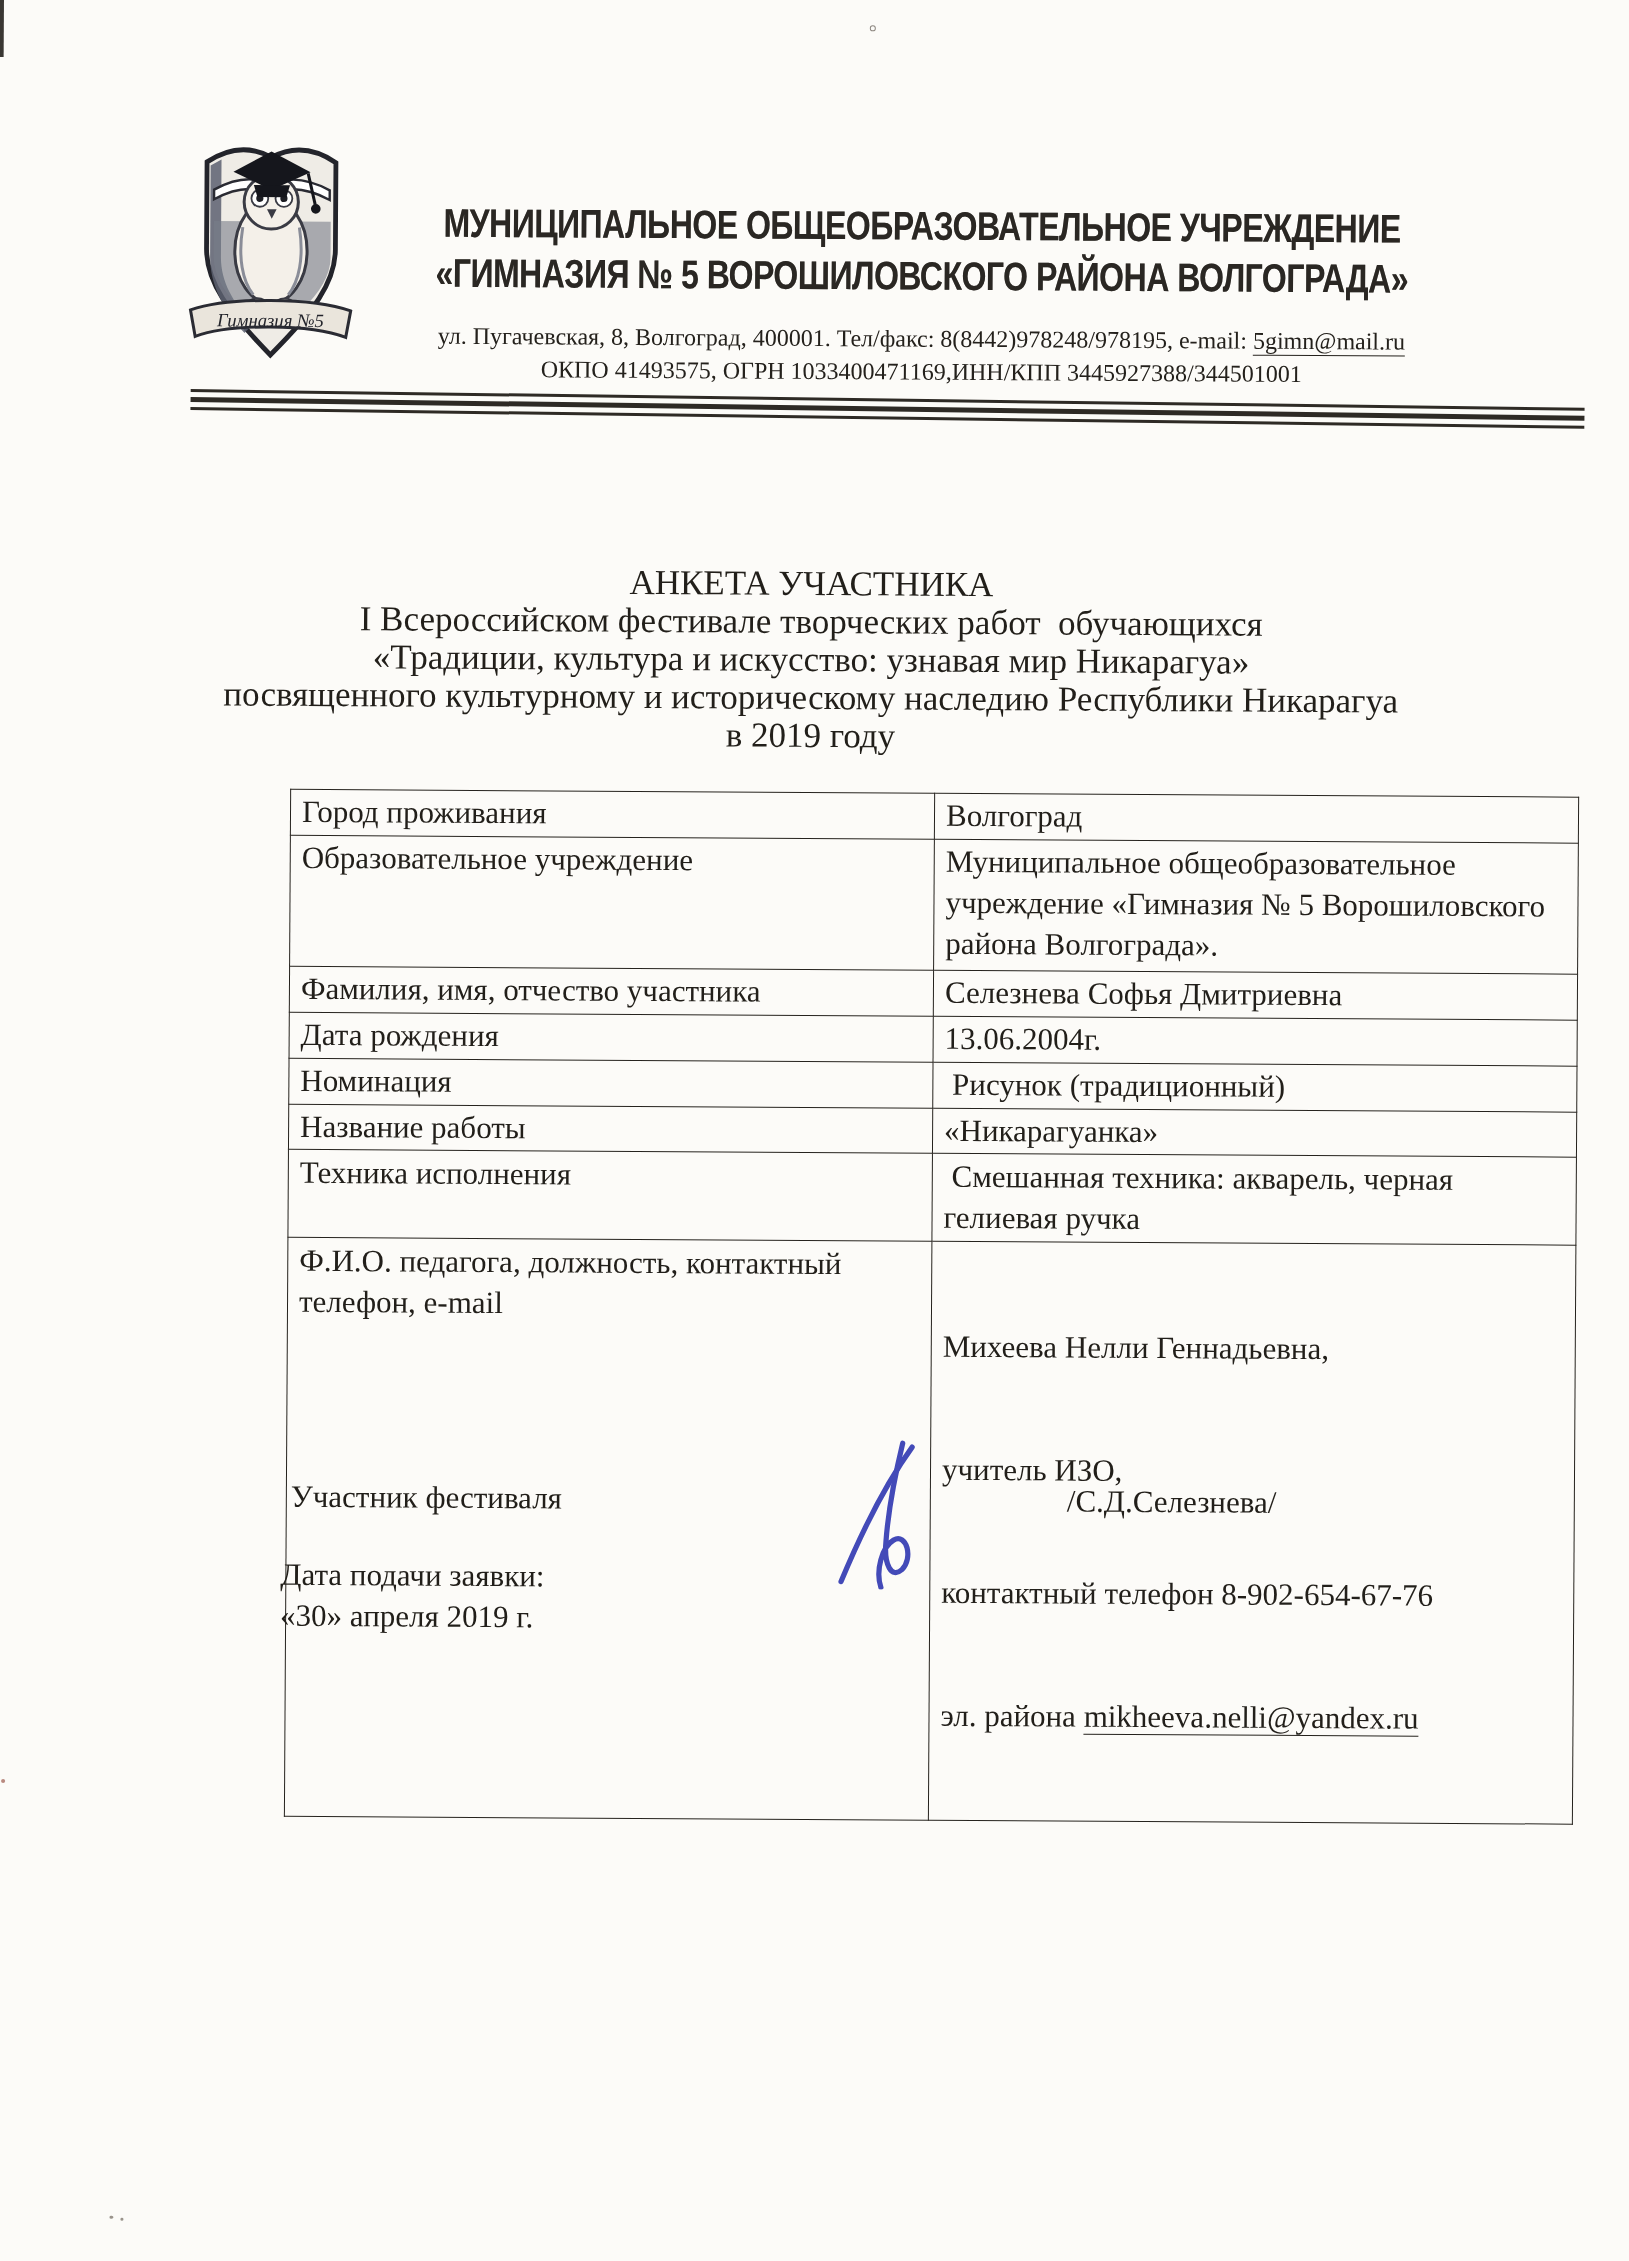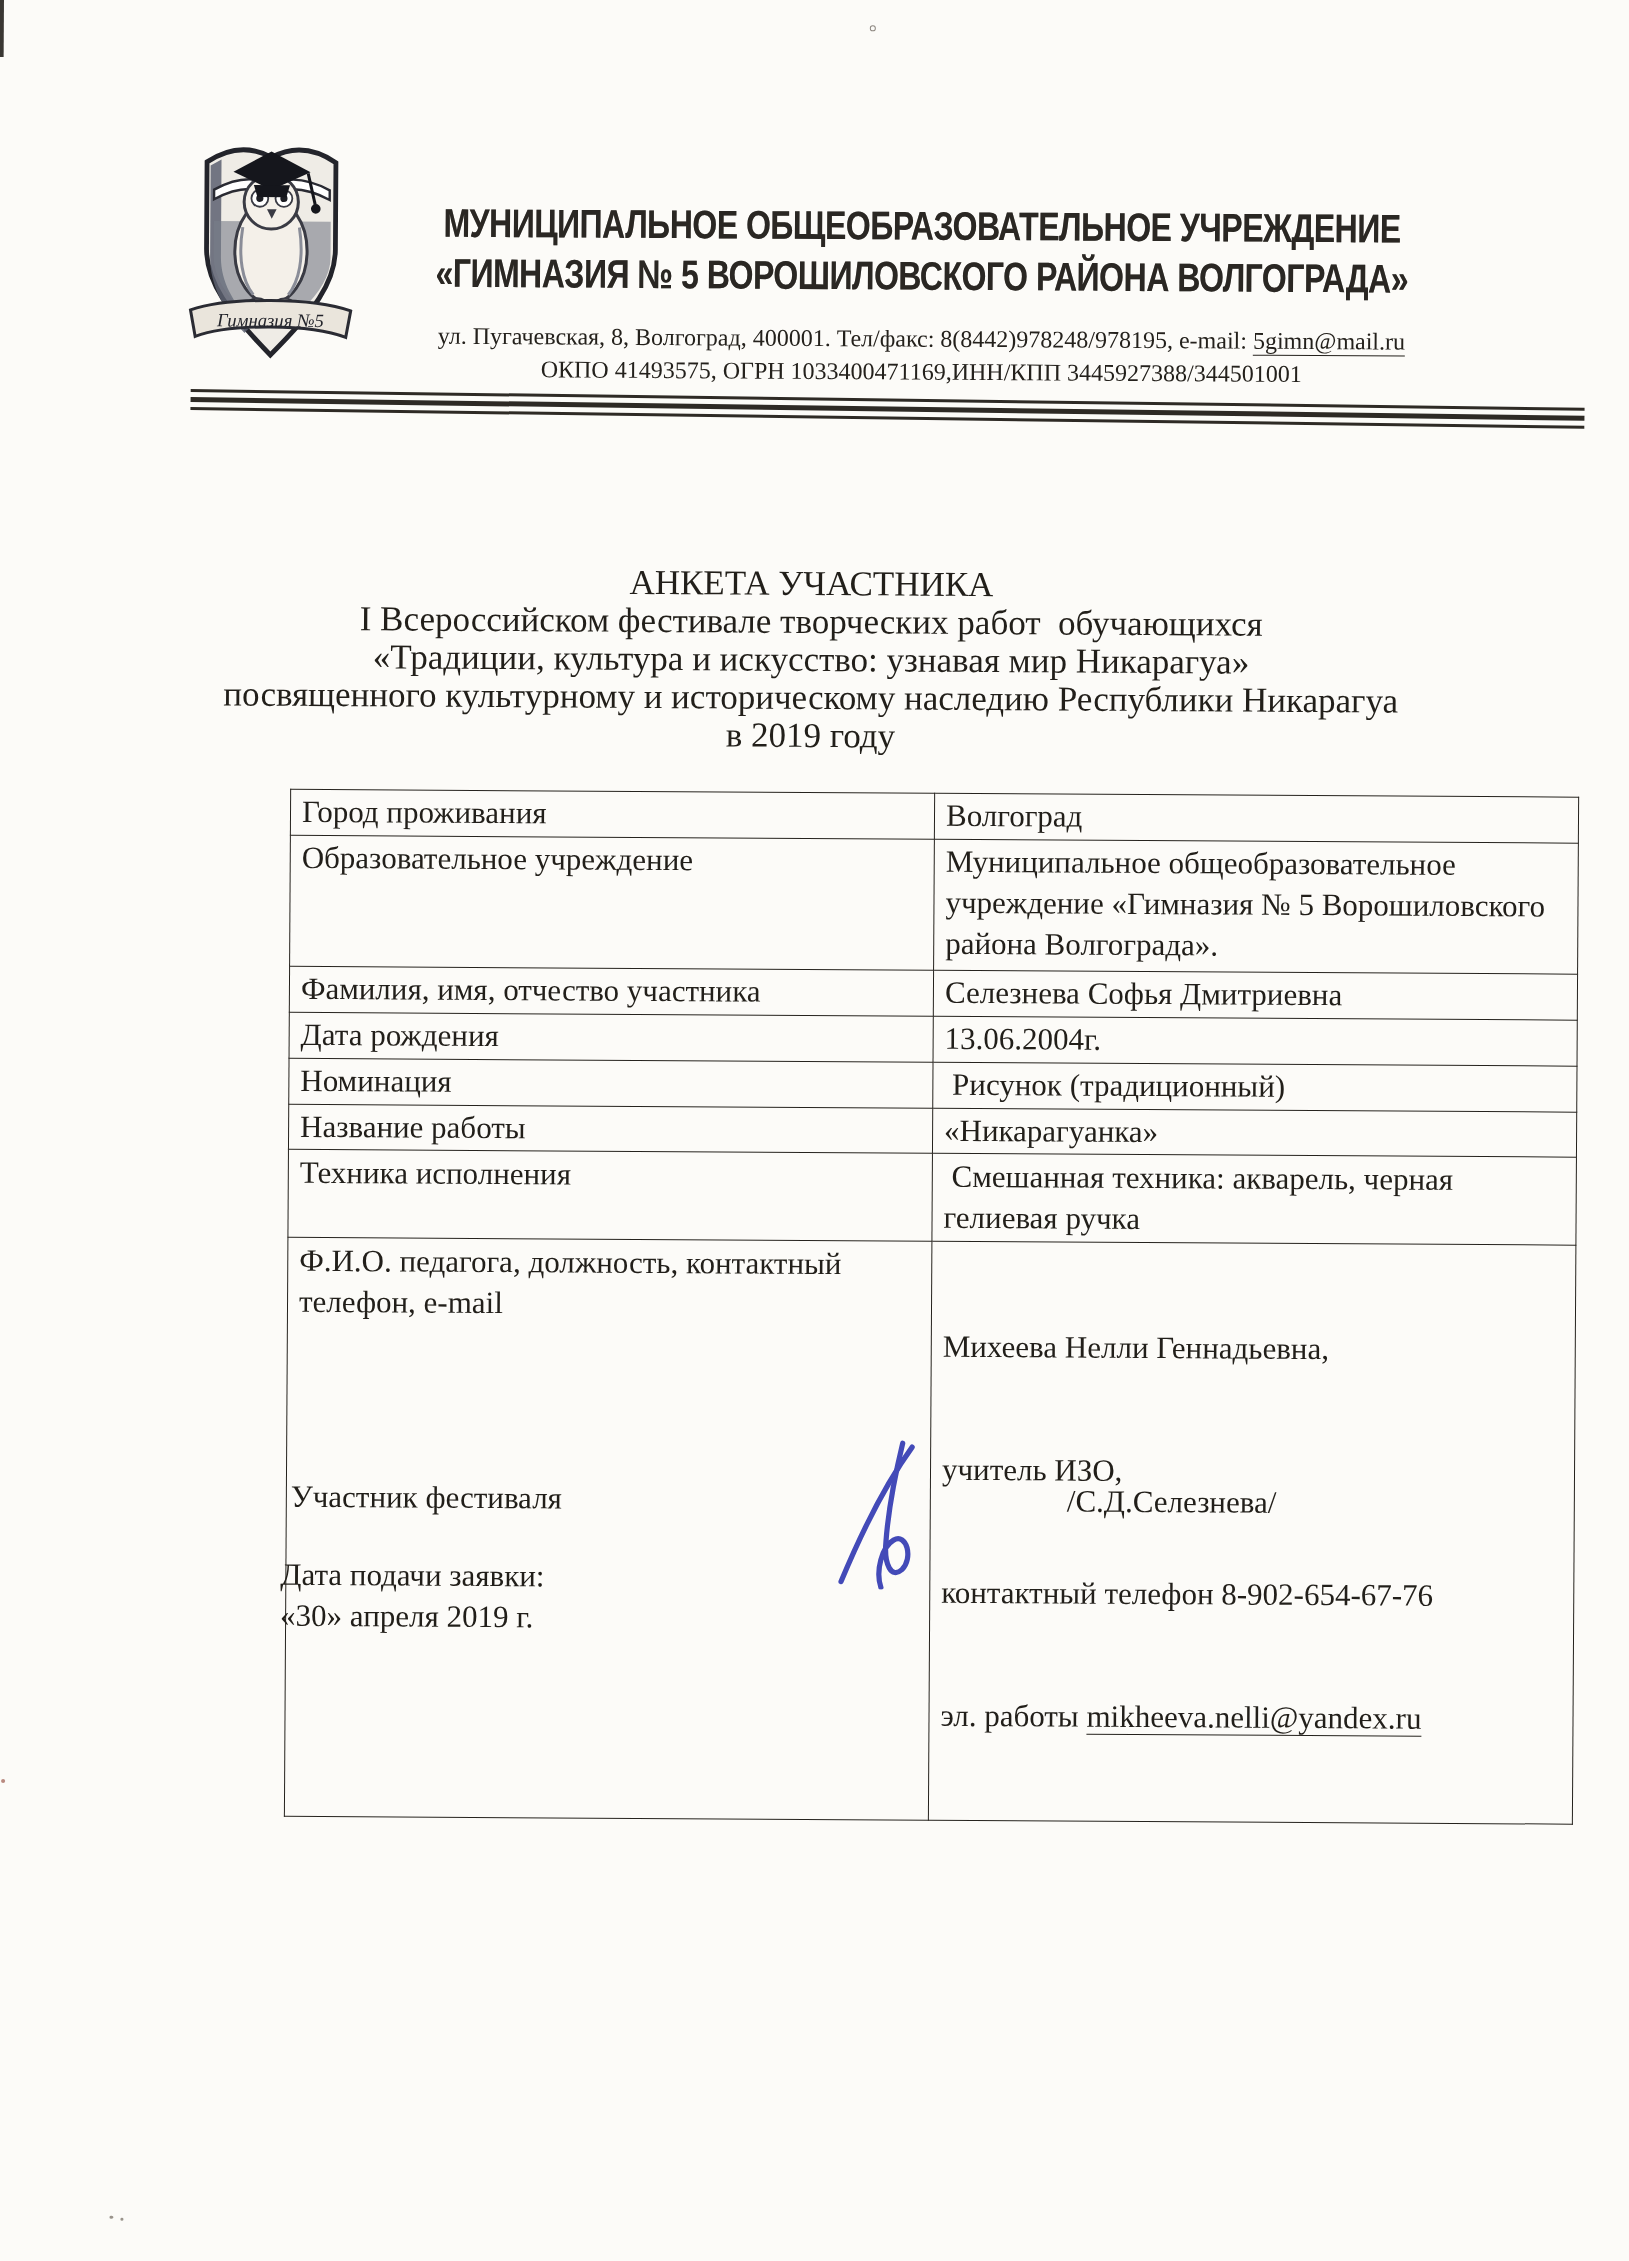--- a/index.html
+++ b/index.html
@@ -149,21 +149,21 @@
         <tr class="r-tech">
           <td>Техника исполнения</td>
           <td> Смешанная техника: акварель, черная гелиевая ручка</td>
         </tr>
         <tr class="r-teacher">
           <td>Ф.И.О. педагога, должность, контактный телефон, e-mail</td>
           <td>
             <div>Михеева Нелли Геннадьевна,</div>
             <div>учитель ИЗО,</div>
             <div>контактный телефон 8-902-654-67-76</div>
-            <div><span>эл. работы </span><span class="u">mikheeva.nelli@yandex.ru</span></div>
+            <div><span>эл. района </span><span class="u">mikheeva.nelli@yandex.ru</span></div>
           </td>
         </tr>
       </tbody>
     </table>
 
     <div class="sig-label">Участник фестиваля</div>
     <svg class="signature-svg" width="123" height="152" viewBox="0 0 120 160">
       <path d="M16,152 C34,108 60,52 90,10" fill="none" stroke="#434ab8" stroke-width="5.5" stroke-linecap="round"></path>
       <path d="M80,6 C72,40 65,80 63,110 C61,134 69,149 80,139 C92,127 85,100 71,108 C59,115 52,140 58,158" fill="none" stroke="#434ab8" stroke-width="5.5" stroke-linecap="round"></path>
     </svg>

